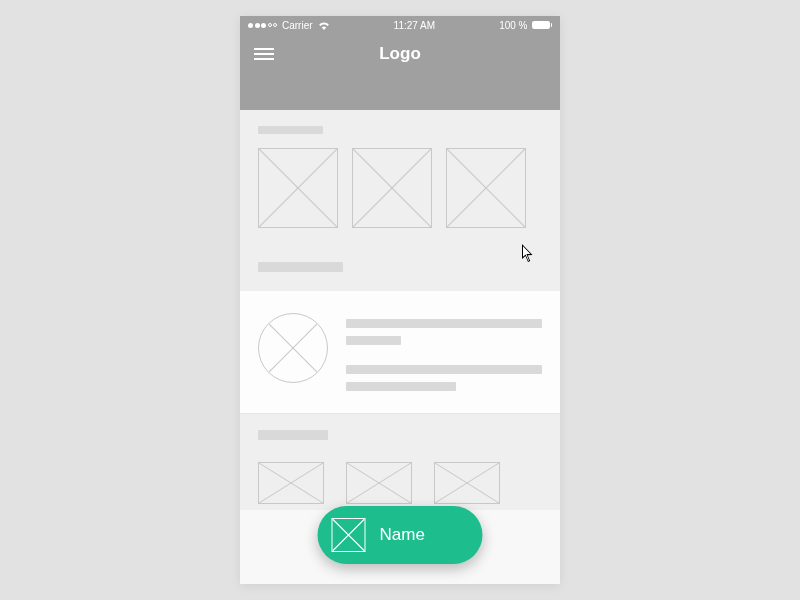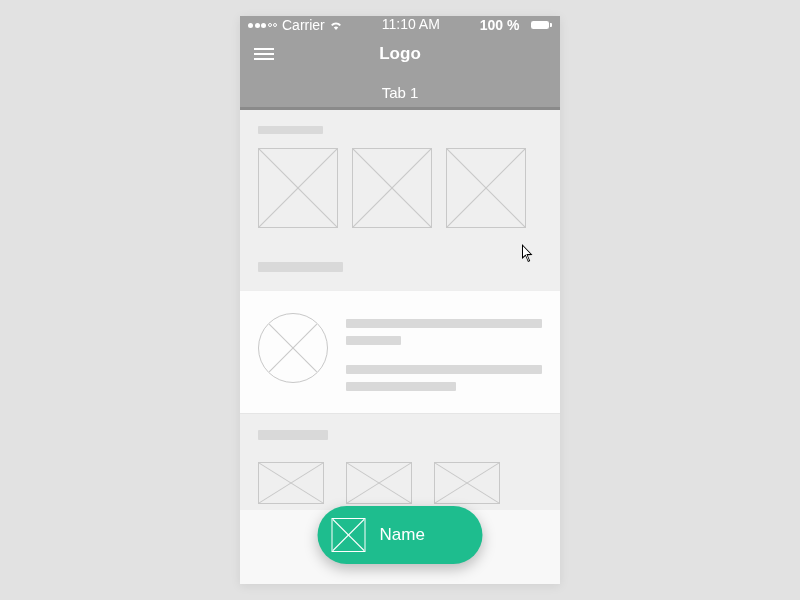--- a/index.html
+++ b/index.html
@@ -22,32 +22,33 @@
       height: 568px;
       background: #f8f8f8;
       position: relative;
       box-shadow: 0 2px 10px rgba(0,0,0,.08);
       overflow: hidden;
     }
     .status-bar {
       height: 18px;
       background: #a0a0a0;
       display: flex;
+      align-items: center;
       justify-content: space-between;
       padding: 0 8px;
       color: #fff;
-      font-size: 14px;
+      font-size: 10px;
       font-weight: 300;
     }
     .status-left { display: flex; align-items: center; gap: 5px; }
     .dots { display: flex; gap: 1.5px; align-items: center; }
     .dot { width: 5px; height: 5px; border-radius: 50%; background: #fff; }
     .dot.hollow { background: transparent; border: 0.8px solid #fff; width: 4px; height: 4px;}
     .wifi svg { display: block; }
-    .status-right { display: flex; align-items: center; gap: 12px; font-weight: bold; }
+    .status-right { display: flex; align-items: center; gap: 4px; }
     .battery { display: flex; align-items: center; gap: 1px; }
     .battery-body { width: 18px; height: 8px; border: 0.8px solid #fff; border-radius: 1.5px; }
     .battery-fill { background: #fff; height: 100%; width: 100%; }
     .battery-tip { width: 1.5px; height: 3.5px; background: #fff; border-radius: 0 1px 1px 0;}
     .nav-bar {
       background: #a0a0a0;
       height: 40px;
       display: flex;
       align-items: center;
       padding: 0 14px;
@@ -187,21 +188,21 @@
           <span class="dot hollow"></span>
           <span class="dot hollow"></span>
       </div>
       <span>Carrier</span>
       <span class="wifi">
         <svg width="12" height="9" viewBox="0 0 12 9">
             <path fill="#fff" d="M6 9L3.8 6.6c.6-.6 1.4-1 2.2-1s1.6.4 2.2 1L6 9zM2.3 5c1-1 2.3-1.6 3.7-1.6S8.7 4 9.7 5l1.2-1.3C9.5 2.3 7.8 1.5 6 1.5S2.5 2.3 1.1 3.7L2.3 5z"></path>
           </svg>
       </span>
     </div>
-    <span>11:10 AM</span>
+    <span>11:27 AM</span>
     <div class="status-right">
       <span>100 %</span>
       <div class="battery">
         <div class="battery-body">
             <div class="battery-fill"></div>
           </div>
         <div class="battery-tip"></div>
       </div>
     </div>
   </div>
@@ -209,23 +210,20 @@
   <div class="nav-bar">
     <div class="hamburger">
       <span></span>
         <span></span>
         <span></span>
     </div>
     <div class="logo">Logo</div>
   </div>
 
   <div class="tabs">
-    <div class="tab active">
-        <span>Tab 1</span>
-      </div>
   </div>
 
   <div class="content">
     <div class="section-1">
       <div class="skel title-line"></div>
       <div class="thumbs-row">
         <div class="thumb">
             <svg viewBox="0 0 10 10" preserveAspectRatio="none">
               <line x1="0" y1="0" x2="10" y2="10" stroke="#c8c8c8" stroke-width="0.15"></line>
               <line x1="10" y1="0" x2="0" y2="10" stroke="#c8c8c8" stroke-width="0.15"></line>

